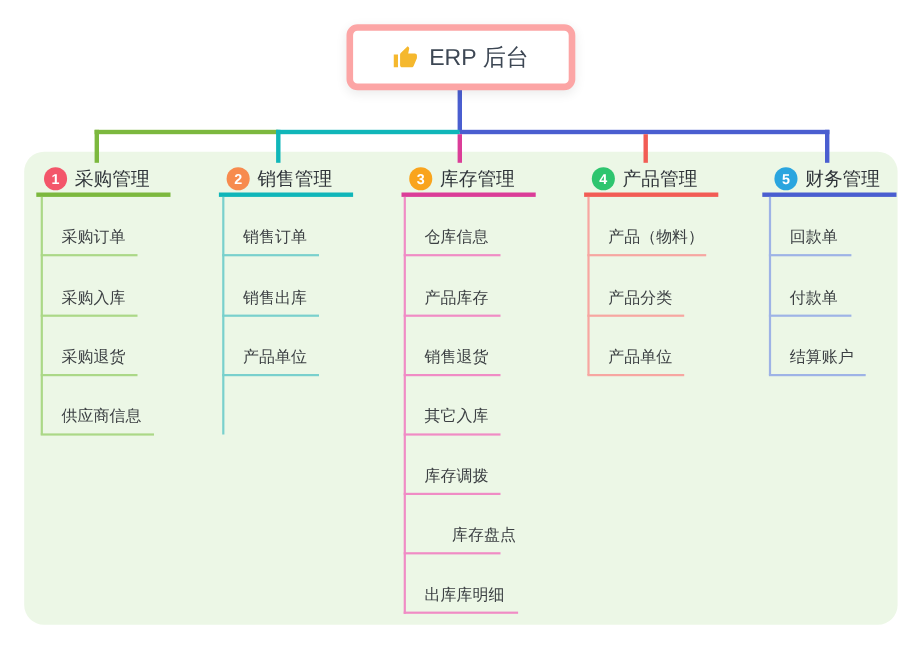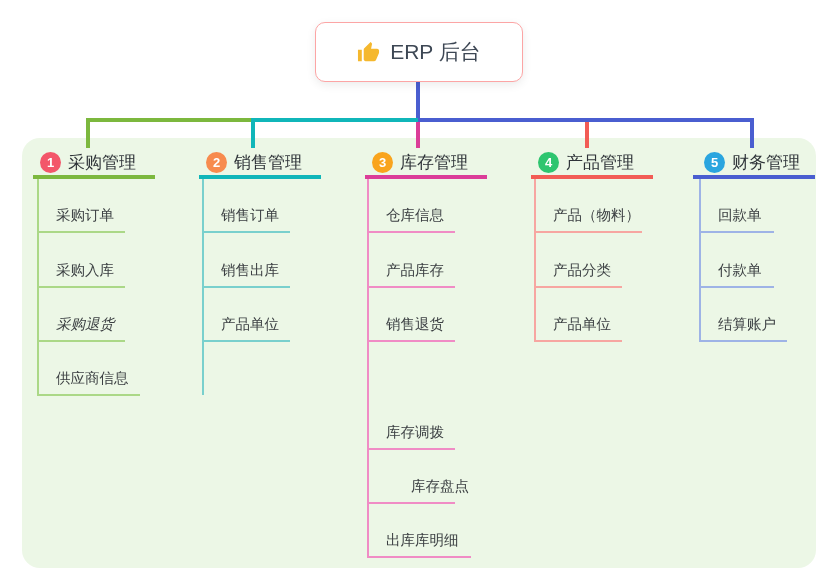--- a/index.html
+++ b/index.html
@@ -10,21 +10,21 @@
   .canvas {
     position:relative; width:839px; height:588px;
     background:#ffffff; overflow:hidden;
   }
   .panel {
     position:absolute; left:22px; top:138px; width:794px; height:430px;
     background:var(--panel-bg); border-radius:18px;
   }
   .root-node {
     position:absolute; left:315px; top:22px; width:208px; height:60px;
-    background:#ffffff; border:1px solid #fca5a5; border-radius:10px;
+    background:#ffffff; border:6px solid #fca5a5; border-radius:10px;
     box-shadow:0 3px 10px rgba(0,0,0,0.08);
     display:flex; align-items:center; justify-content:center; gap:10px;
     font-size:21px; color:#3d4754; font-weight:500; box-sizing:border-box;
   }
   .thumb { display:flex; align-items:center; }
   .hline, .vline { position:absolute; }
   .hline { height:4px; top:118px; }
   .vline { width:4px; }
   .seg-g { background:var(--branch1); }
   .seg-t { background:var(--branch2); }
@@ -123,30 +123,31 @@
   <div class="underline seg-b" style="left:693px; width:122px;"></div>
 
   <div class="childline cl1" style="left:37px;  top:179px; height:216px;"></div>
   <div class="childline cl2" style="left:202px; top:179px; height:216px;"></div>
   <div class="childline cl3" style="left:367px; top:179px; height:379px;"></div>
   <div class="childline cl4" style="left:534px; top:179px; height:162px;"></div>
   <div class="childline cl5" style="left:699px; top:179px; height:162px;"></div>
 
   <div class="leaf c1" style="left:37px; top:201px; width:88px;">采购订单</div>
   <div class="leaf c1" style="left:37px; top:256px; width:88px;">采购入库</div>
-  <div class="leaf c1" style="left:37px; top:310px; width:88px;font-style:italic;">采购退货</div>
+  <div class="leaf c1" style="left:37px; top:310px; width:88px;">采购退货</div>
   <div class="leaf c1" style="left:37px; top:364px; width:103px;">供应商信息</div>
 
   <div class="leaf c2" style="left:202px; top:201px; width:88px;">销售订单</div>
   <div class="leaf c2" style="left:202px; top:256px; width:88px;">销售出库</div>
   <div class="leaf c2" style="left:202px; top:310px; width:88px;">产品单位</div>
 
   <div class="leaf c3" style="left:367px; top:201px; width:88px;">仓库信息</div>
   <div class="leaf c3" style="left:367px; top:256px; width:88px;">产品库存</div>
   <div class="leaf c3" style="left:367px; top:310px; width:88px;">销售退货</div>
+  <div class="leaf c3" style="left:367px; top:364px; width:88px;">其它入库</div>
   <div class="leaf c3" style="left:367px; top:418px; width:88px;">库存调拨</div>
   <div class="leaf c3" style="left:367px; top:472px; width:88px;padding-left:44px;">库存盘点</div>
   <div class="leaf c3" style="left:367px; top:526px; width:104px;">出库库明细</div>
 
   <div class="leaf c4" style="left:534px; top:201px; width:108px;">产品（物料）</div>
   <div class="leaf c4" style="left:534px; top:256px; width:88px;">产品分类</div>
   <div class="leaf c4" style="left:534px; top:310px; width:88px;">产品单位</div>
 
   <div class="leaf c5" style="left:699px; top:201px; width:75px;">回款单</div>
   <div class="leaf c5" style="left:699px; top:256px; width:75px;">付款单</div>

